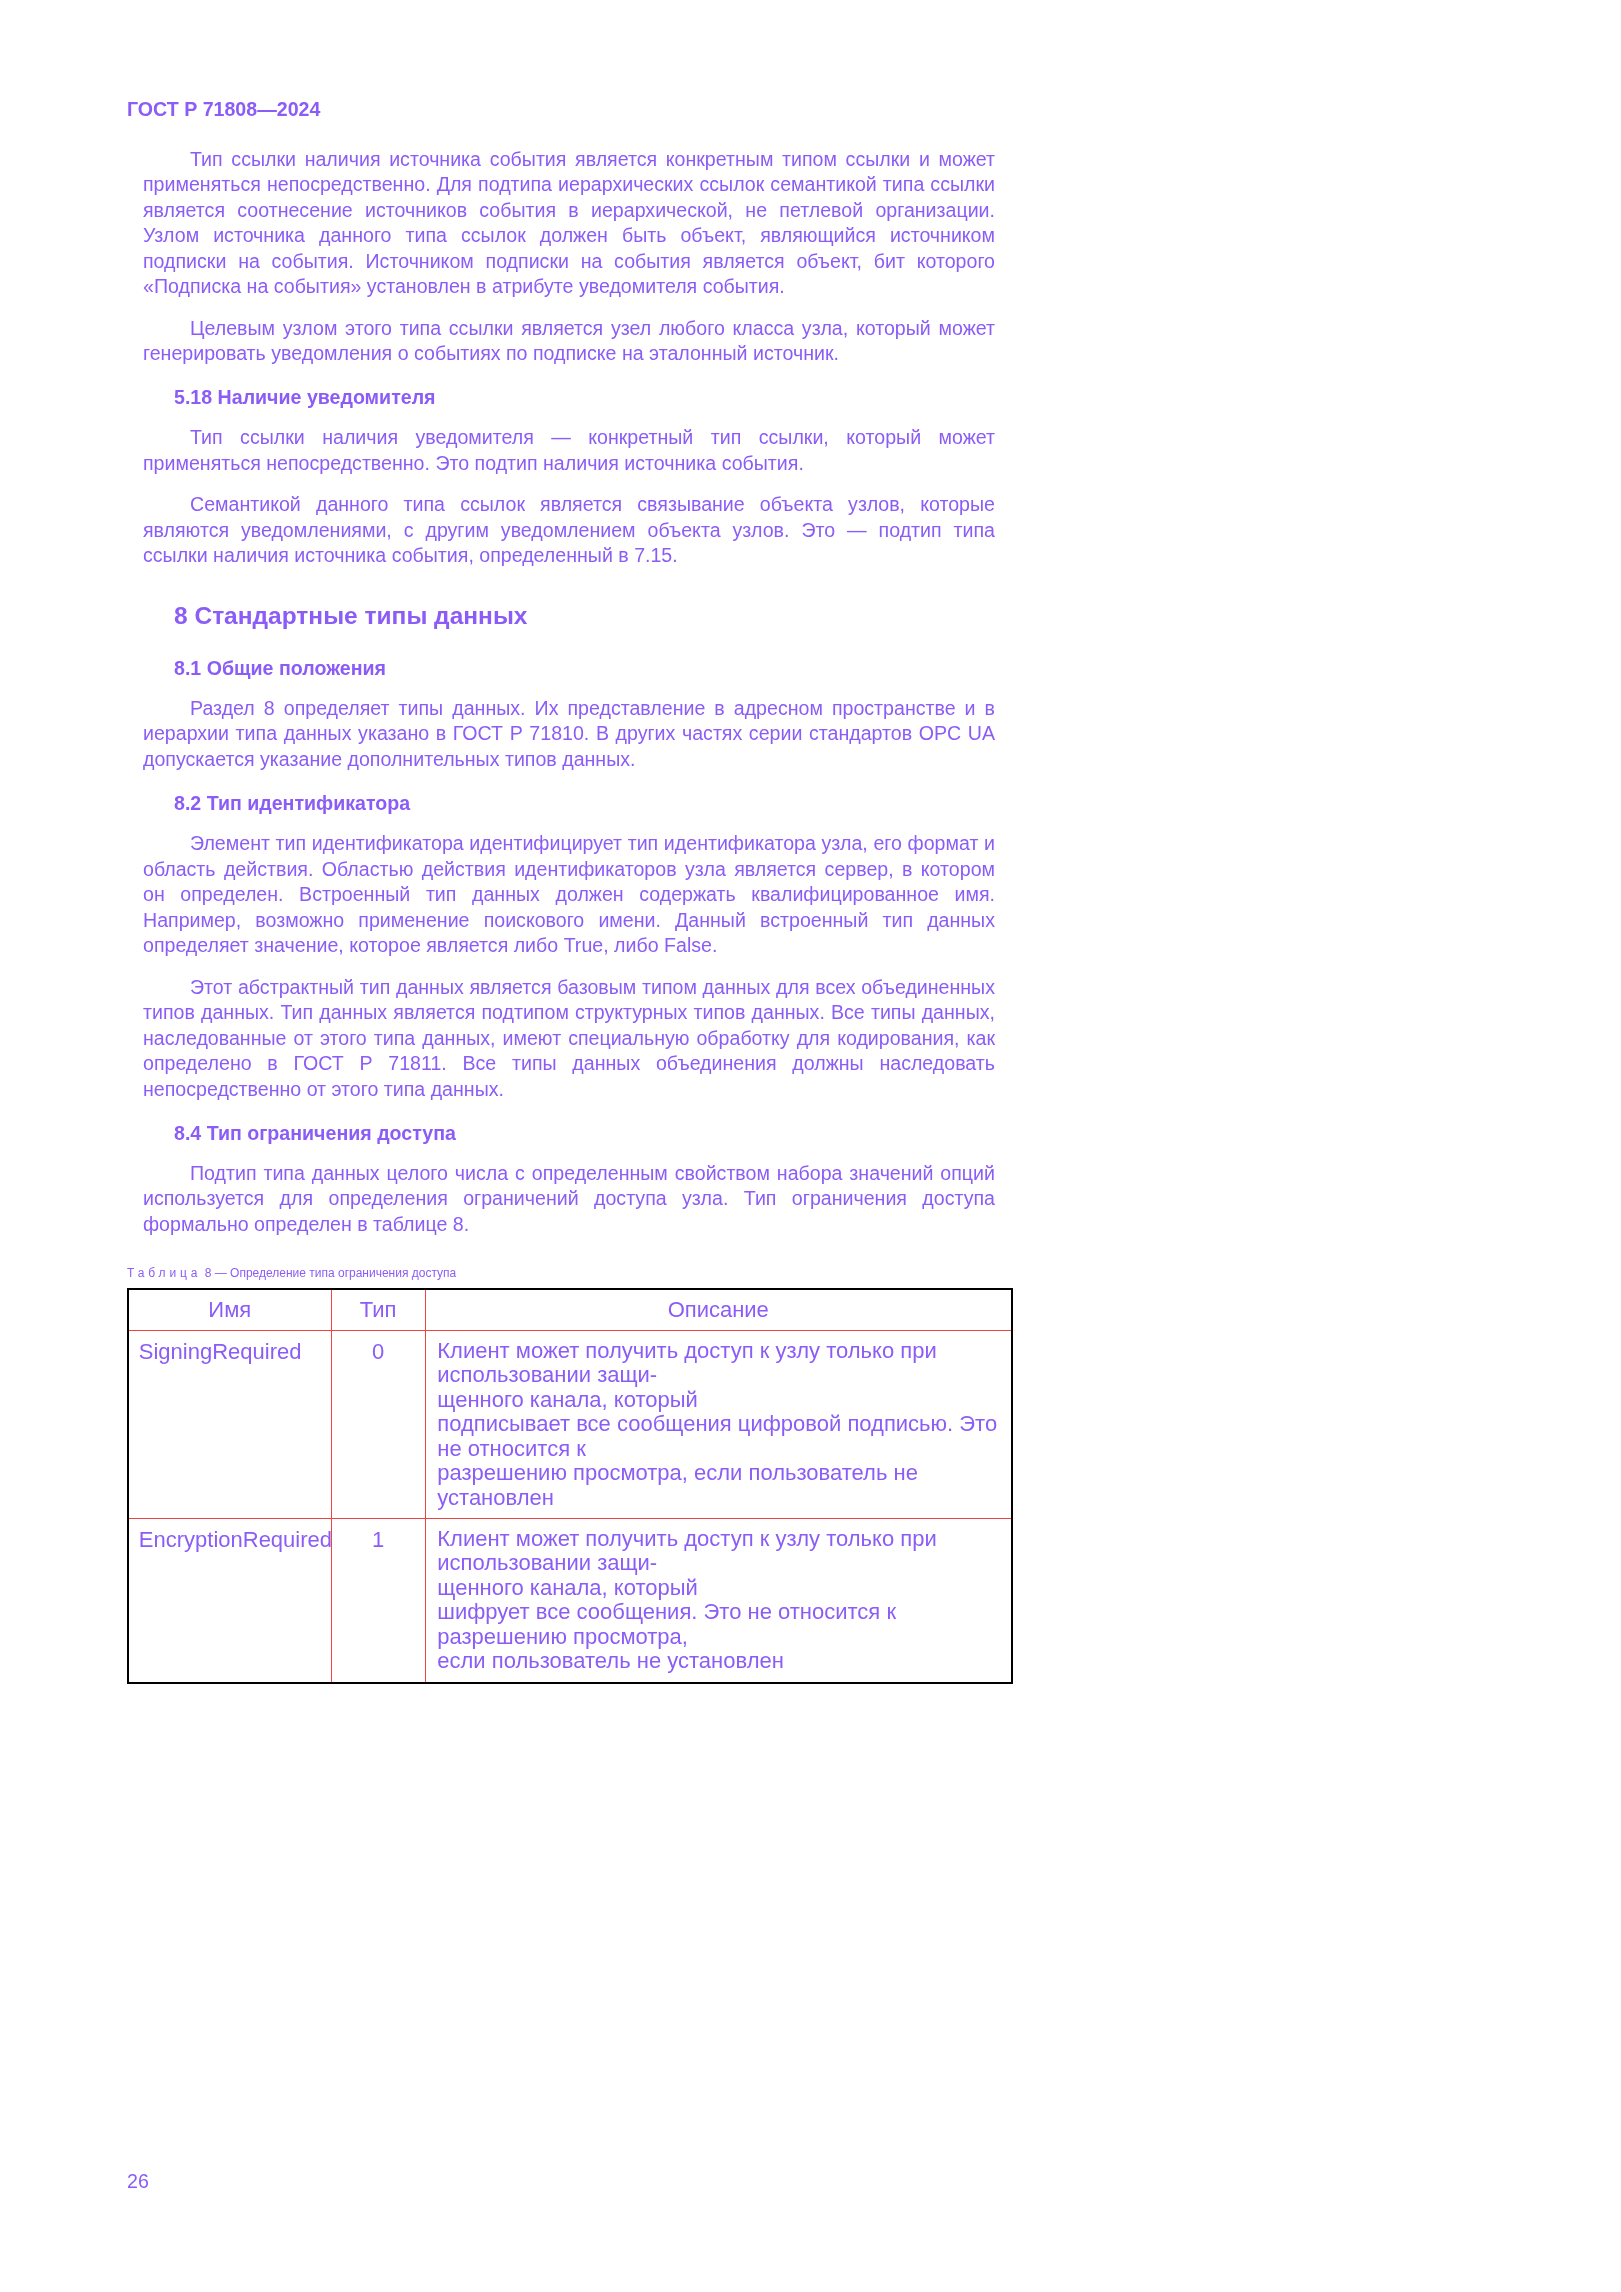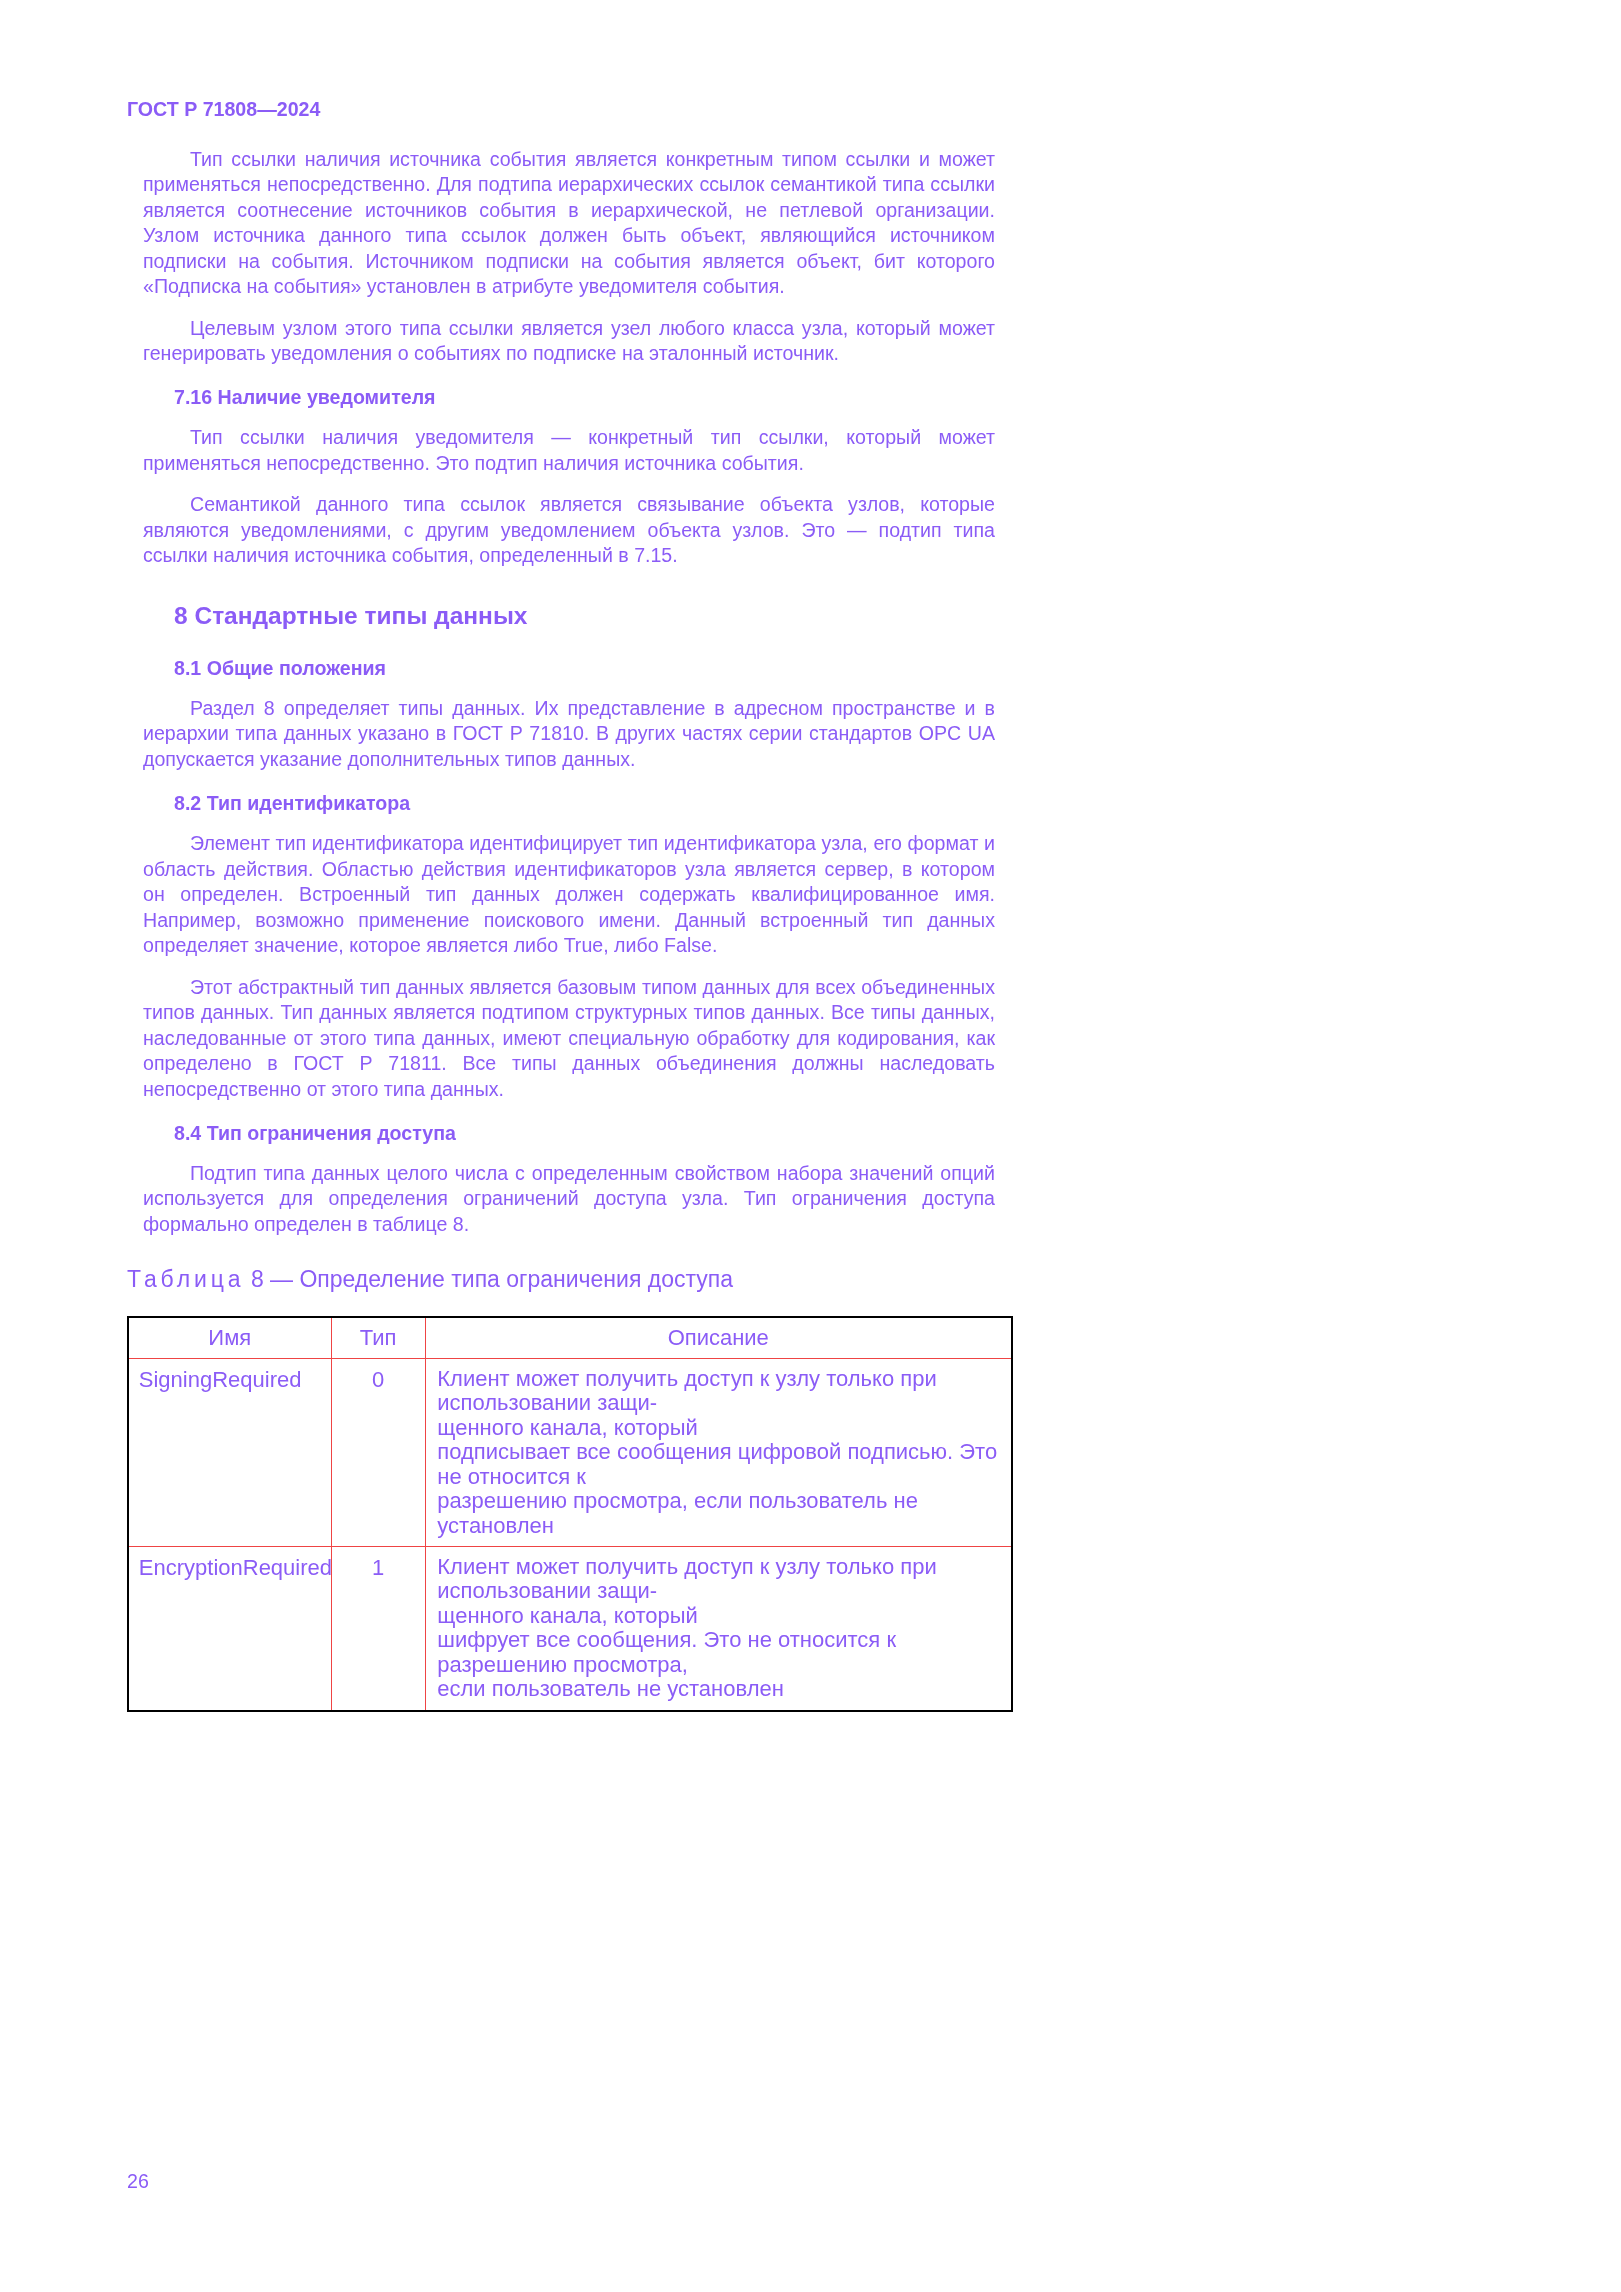--- a/index.html
+++ b/index.html
@@ -41,22 +41,22 @@
     text-indent: 47px;
   }
   p.para {
     font-size: 19.6px;
     line-height: 25.5px;
     text-align: justify;
     text-indent: 47px;
     margin: 16px;
   }
   .table-caption {
-    font-size: 23px;
-    margin: 29px 0 23px 0;
+    font-size: 12px;
+    margin: 29px 0 8px 0;
   }
   .table-caption .spaced {
     letter-spacing: 3.9px;
   }
   table.gost-table {
     border-collapse: collapse;
     width: 884px;
     table-layout: fixed;
     border: 2px solid #000;
   }
@@ -96,21 +96,21 @@
 <body>
 
 <div class="page">
   <div class="content">
 
     <div class="doc-header">ГОСТ Р 71808—2024</div>
 
     <p class="para">Тип ссылки наличия источника события является конкретным типом ссылки и может применяться непосредственно. Для подтипа иерархических ссылок семантикой типа ссылки является соотнесение источников события в иерархической, не петлевой организации. Узлом источника данного типа ссылок должен быть объект, являющийся источником подписки на события. Источником подписки на события является объект, бит которого «Подписка на события» установлен в атрибуте уведомителя события.</p>
     <p class="para">Целевым узлом этого типа ссылки является узел любого класса узла, который может генерировать уведомления о событиях по подписке на эталонный источник.</p>
 
-    <h3 class="sub-heading">7.16 Наличие уведомителя</h3>
+    <h3 class="sub-heading">5.18 Наличие уведомителя</h3>
     <p class="para">Тип ссылки наличия уведомителя — конкретный тип ссылки, который может применяться непосредственно. Это подтип наличия источника события.</p>
     <p class="para">Семантикой данного типа ссылок является связывание объекта узлов, которые являются уведомлениями, с другим уведомлением объекта узлов. Это — подтип типа ссылки наличия источника события, определенный в 7.15.</p>
 
     <h2 class="chapter-heading">8 Стандартные типы данных</h2>
 
     <h3 class="sub-heading">8.1 Общие положения</h3>
     <p class="para">Раздел 8 определяет типы данных. Их представление в адресном пространстве и в иерархии типа данных указано в ГОСТ Р 71810. В других частях серии стандартов OPC UA допускается указание дополнительных типов данных.</p>
 
     <h3 class="sub-heading">8.2 Тип идентификатора</h3>
     <p class="para">Элемент тип идентификатора идентифицирует тип идентификатора узла, его формат и область действия. Областью действия идентификаторов узла является сервер, в котором он определен. Встроенный тип данных должен содержать квалифицированное имя. Например, возможно применение поискового имени. Данный встроенный тип данных определяет значение, которое является либо True, либо False.</p>

